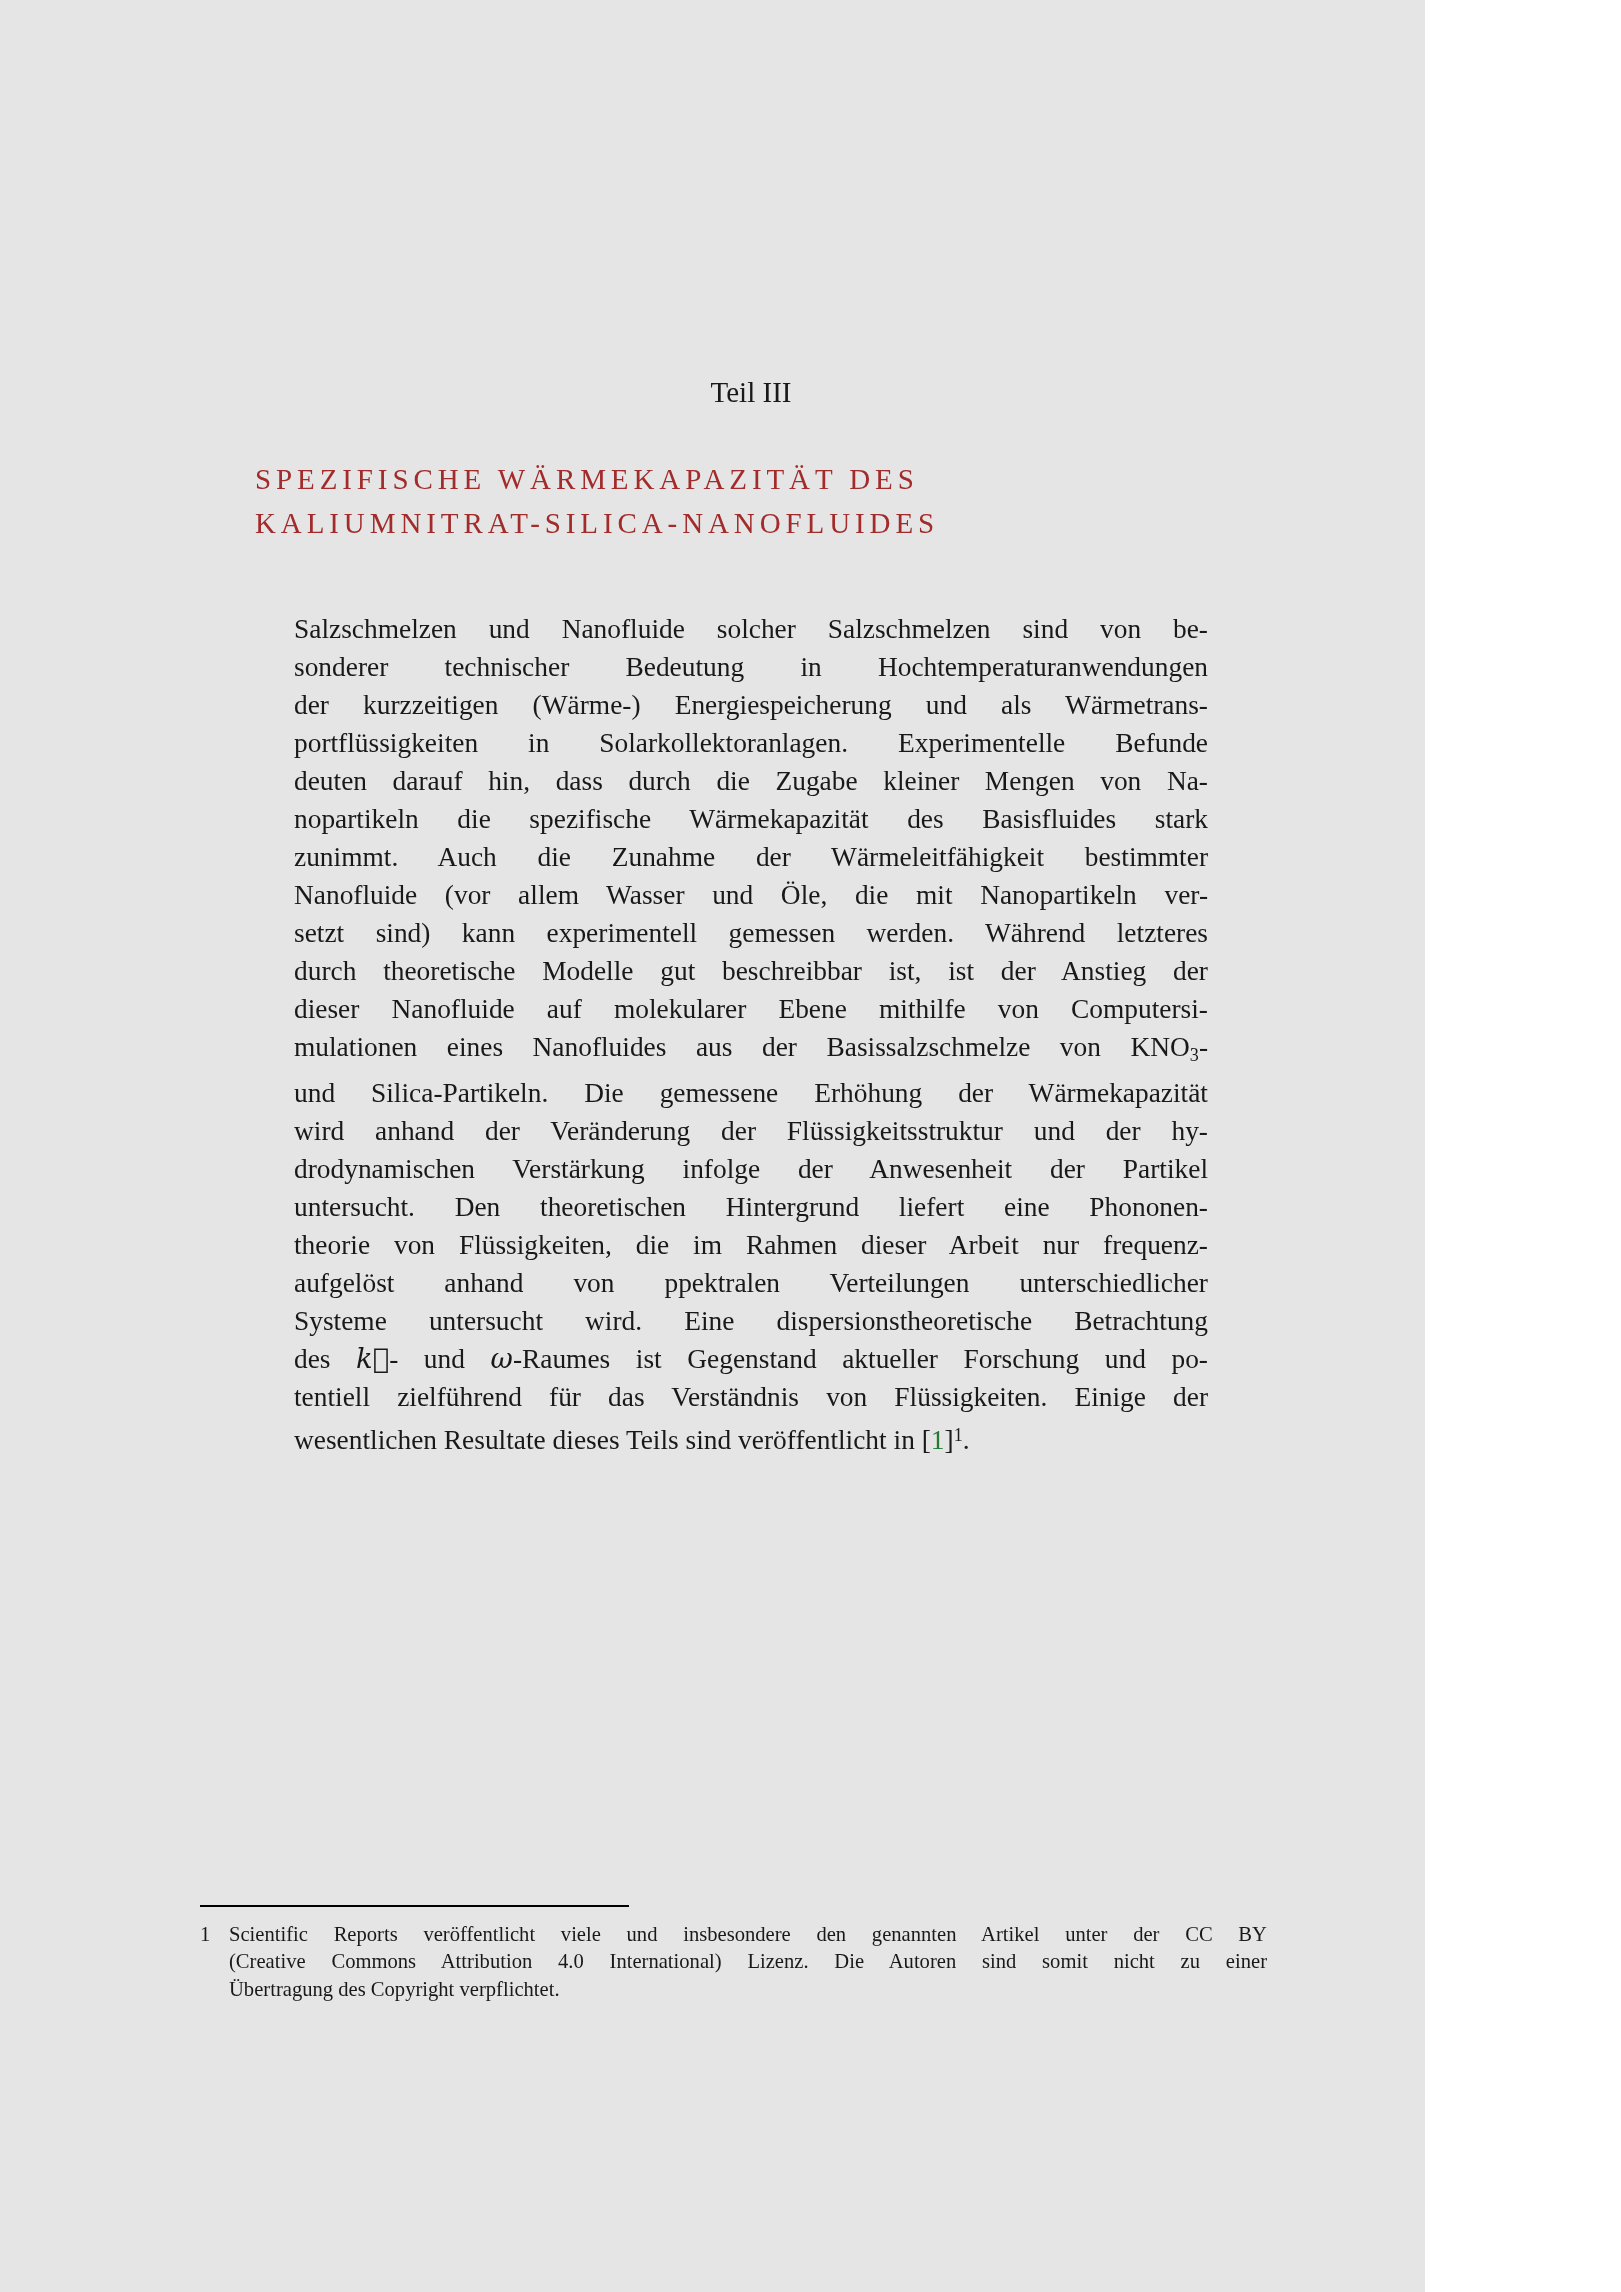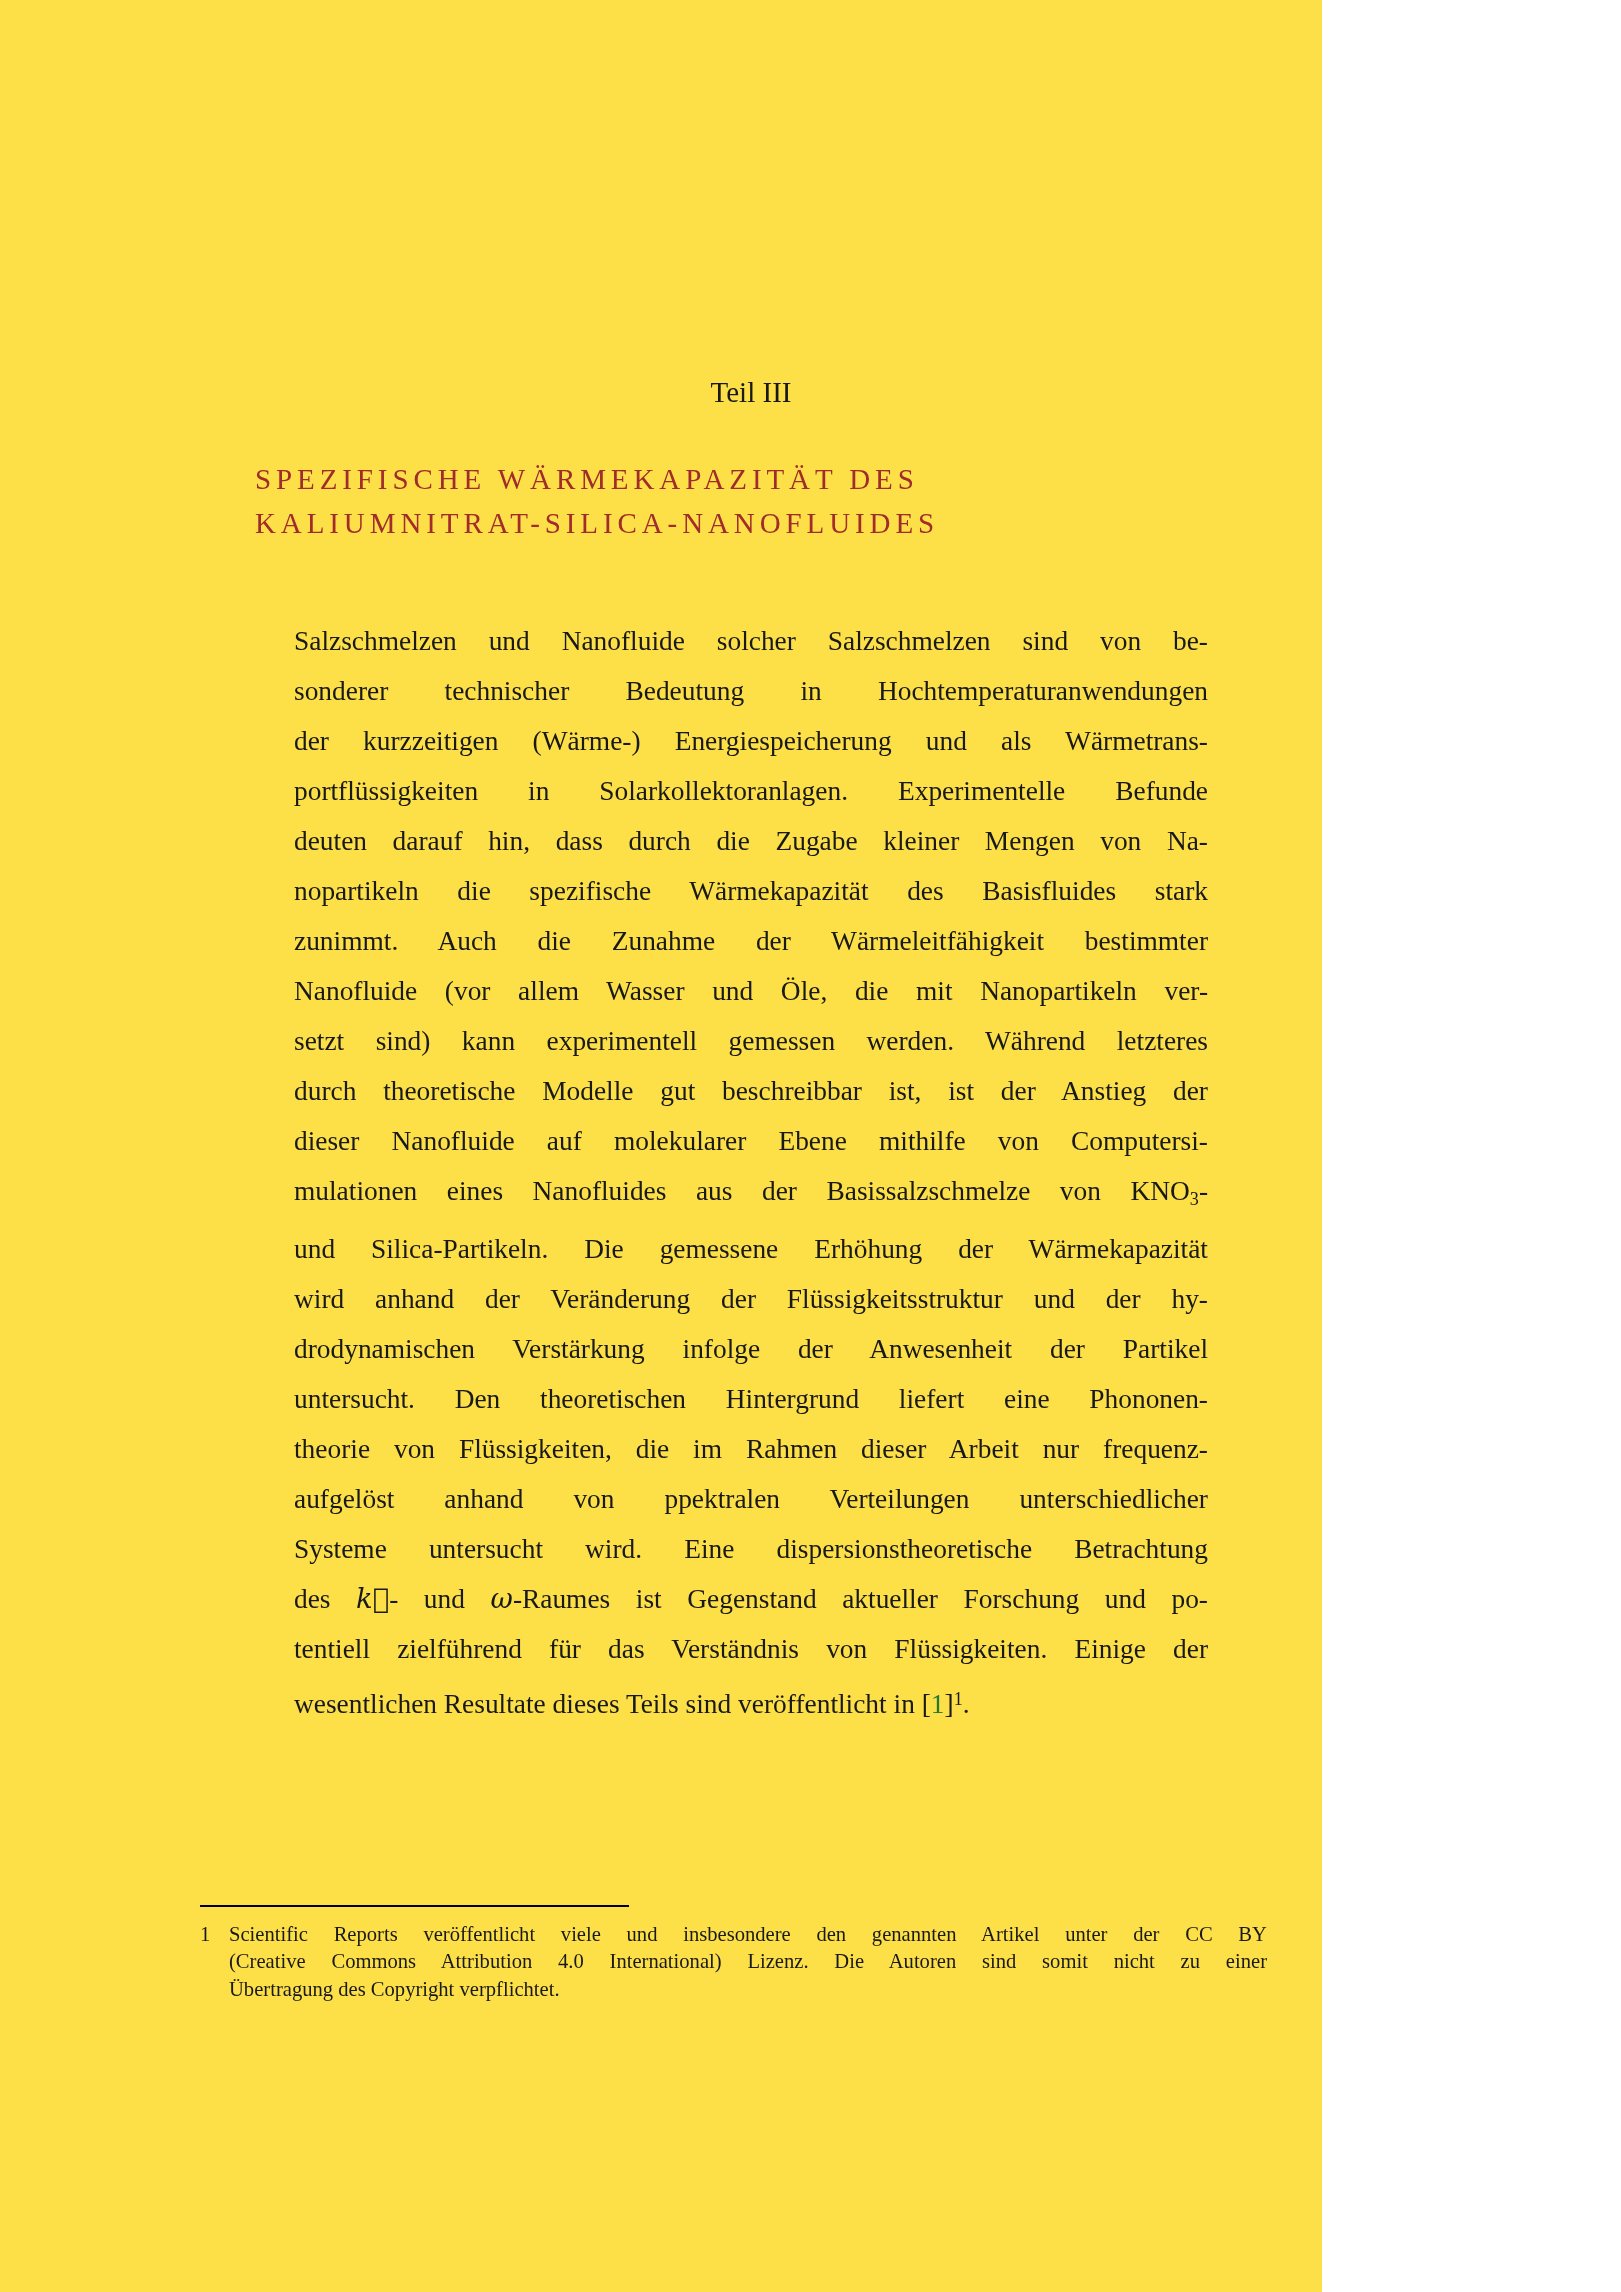--- a/index.html
+++ b/index.html
@@ -2,23 +2,23 @@
 <html style="--title-color: #a22b2b; --cite-color: #237a33;"><head>
 <meta charset="utf-8">
 <style>
   html, body {
     margin: 0;
     padding: 0;
     background: #ffffff;
   }
   .page {
     position: relative;
-    width: 1322px;
+    width: 1425px;
     height: 2293px;
-    background: #fde047;
+    background: #e5e5e5;
     font-family: "Liberation Serif", "DejaVu Serif", serif;
     color: #191919;
     overflow: hidden;
   }
   .part-heading {
     position: absolute;
     top: 376px;
     left: 294px;
     width: 914px;
     text-align: center;
@@ -40,21 +40,20 @@
     top: 610px;
     left: 294px;
     width: 914px;
     font-size: 27.4px;
     line-height: 38px;
   }
   .line {
     text-align: justify;
     text-align-last: justify;
     white-space: normal;
-    margin-top: 12px;
   }
   .line.last { text-align-last: left; }
   .sub { font-size: 0.66em; vertical-align: -0.28em; }
   .sup { font-size: 0.66em; vertical-align: 0.45em; }
   .link { color: var(--cite-color, #237a33); }
   .italic { }
   .math { font-style: italic; font-family: "DejaVu Serif", serif; }
   .footnote-area {
     position: absolute;
     top: 1905px;

